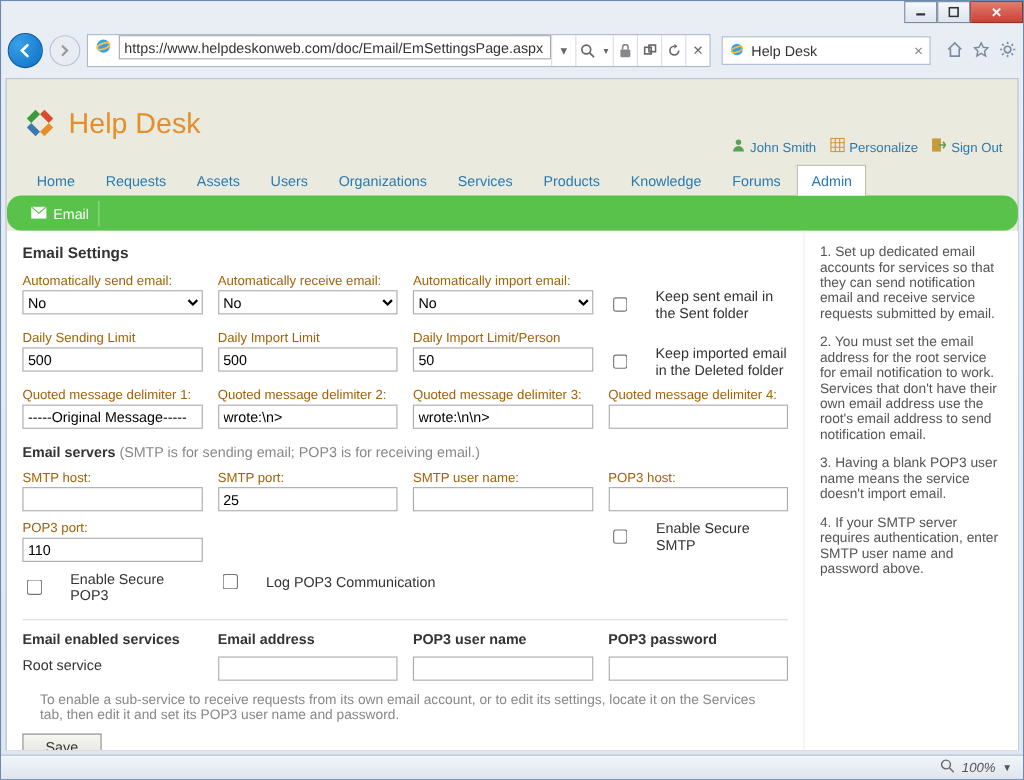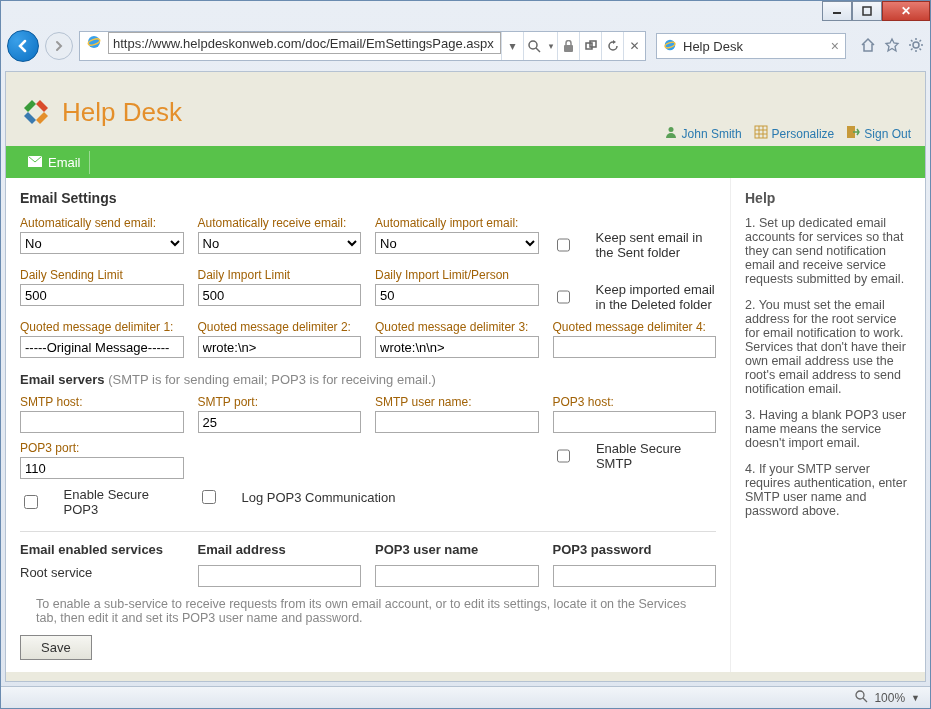--- a/index.html
+++ b/index.html
@@ -135,21 +135,21 @@
   }
   .main-nav .tab {
     padding:6px 12px;color:#2a7ab0;font-size:13px;cursor:pointer;
     border:1px solid transparent;border-bottom:none;
   }
   .main-nav .tab.active {
     background:#fff;border-color:#bcbca8;
     color:#2a7ab0;
   }
   .green-bar {
-    background:#58c24a;height:32px;display:flex;align-items:center;padding:10px 14px;
+    background:#58c24a;height:32px;display:flex;align-items:center;padding:10px 14px;border-radius:13px;
   }
   .green-tab {
     color:#fff;font-size:13px;display:flex;align-items:center;gap:6px;
     padding:4px 8px;border-right:1px solid rgba(255,255,255,0.4);
   }
   .content-wrap {
     display:flex;background:#fff;
   }
   .form-area {
     flex:1;padding:12px 14px;font-size:13px;color:#333;
@@ -178,21 +178,21 @@
   .hint {color:#888;font-size:12.5px;margin:10px 16px;}
   .save-btn {
     padding:4px 20px;border:1px solid #888;background:linear-gradient(#f6f6f2,#e3e3da);
     font-size:13px;color:#333;
   }
   .help-area p {margin:0 0 12px 0;}
   .status-bar {
     height:22px;background:linear-gradient(#f2f5f9,#dfe6ef);
     border-top:1px solid #b5c2d2;
     display:flex;align-items:center;justify-content:flex-end;
-    padding:0 10px;font-size:12px;color:#555;gap:6px;
+    padding:0 10px;font-size:12px;color:#555;gap:6px;font-style:italic;
   }
   .section-hr {border:none;border-top:1px solid #ddd;margin:10px 0;}
   .email-servers-note {color:#888;font-weight:normal;}
   .svg-ico {width:14px;height:14px;display:inline-block;}
 </style>
 </head>
 <body>
 
 <div class="window">
 
@@ -338,20 +338,32 @@
               <svg class="svg-ico" viewBox="0 0 14 14">
                   <rect x="1" y="1" width="8" height="12" fill="#c79a3a"></rect>
                   <path d="M7 7 L13 7 M11 4 L13 7 L11 10" fill="none" stroke="#5aa057" stroke-width="1.5"></path>
                 </svg>
             </span>
             <span>Sign Out</span>
           </a>
         </div>
       </div>
 
+      <div class="main-nav">
+        <div class="tab">Home</div>
+        <div class="tab">Requests</div>
+        <div class="tab">Assets</div>
+        <div class="tab">Users</div>
+        <div class="tab">Organizations</div>
+        <div class="tab">Services</div>
+        <div class="tab">Products</div>
+        <div class="tab">Knowledge</div>
+        <div class="tab">Forums</div>
+        <div class="tab active">Admin</div>
+      </div>
 
       <div class="green-bar">
         <div class="green-tab">
           <span>
             <svg width="14" height="11" viewBox="0 0 14 11">
                 <rect x="0.5" y="0.5" width="13" height="10" fill="#fff" stroke="#fff"></rect>
                 <path d="M0.5 0.5 L7 6 L13.5 0.5" fill="none" stroke="#58c24a" stroke-width="1"></path>
               </svg>
           </span>
           <span>Email</span>
@@ -472,21 +484,20 @@
             <div><input type="text" style=""></div>
             <div><input type="password" style=""></div>
           </div>
 
           <div class="hint">To enable a sub-service to receive requests from its own email account, or to edit its settings, locate it on the Services tab, then edit it and set its POP3 user name and password.</div>
 
           <button class="save-btn">Save</button>
         </div>
 
         <div class="help-area">
-          <h3 class="section">Help</h3>
           <p>1. Set up dedicated email accounts for services so that they can send notification email and receive service requests submitted by email.</p>
           <p>2. You must set the email address for the root service for email notification to work. Services that don't have their own email address use the root's email address to send notification email.</p>
           <p>3. Having a blank POP3 user name means the service doesn't import email.</p>
           <p>4. If your SMTP server requires authentication, enter SMTP user name and password above.</p>
         </div>
       </div>
 
     </div>
   </div>
 

